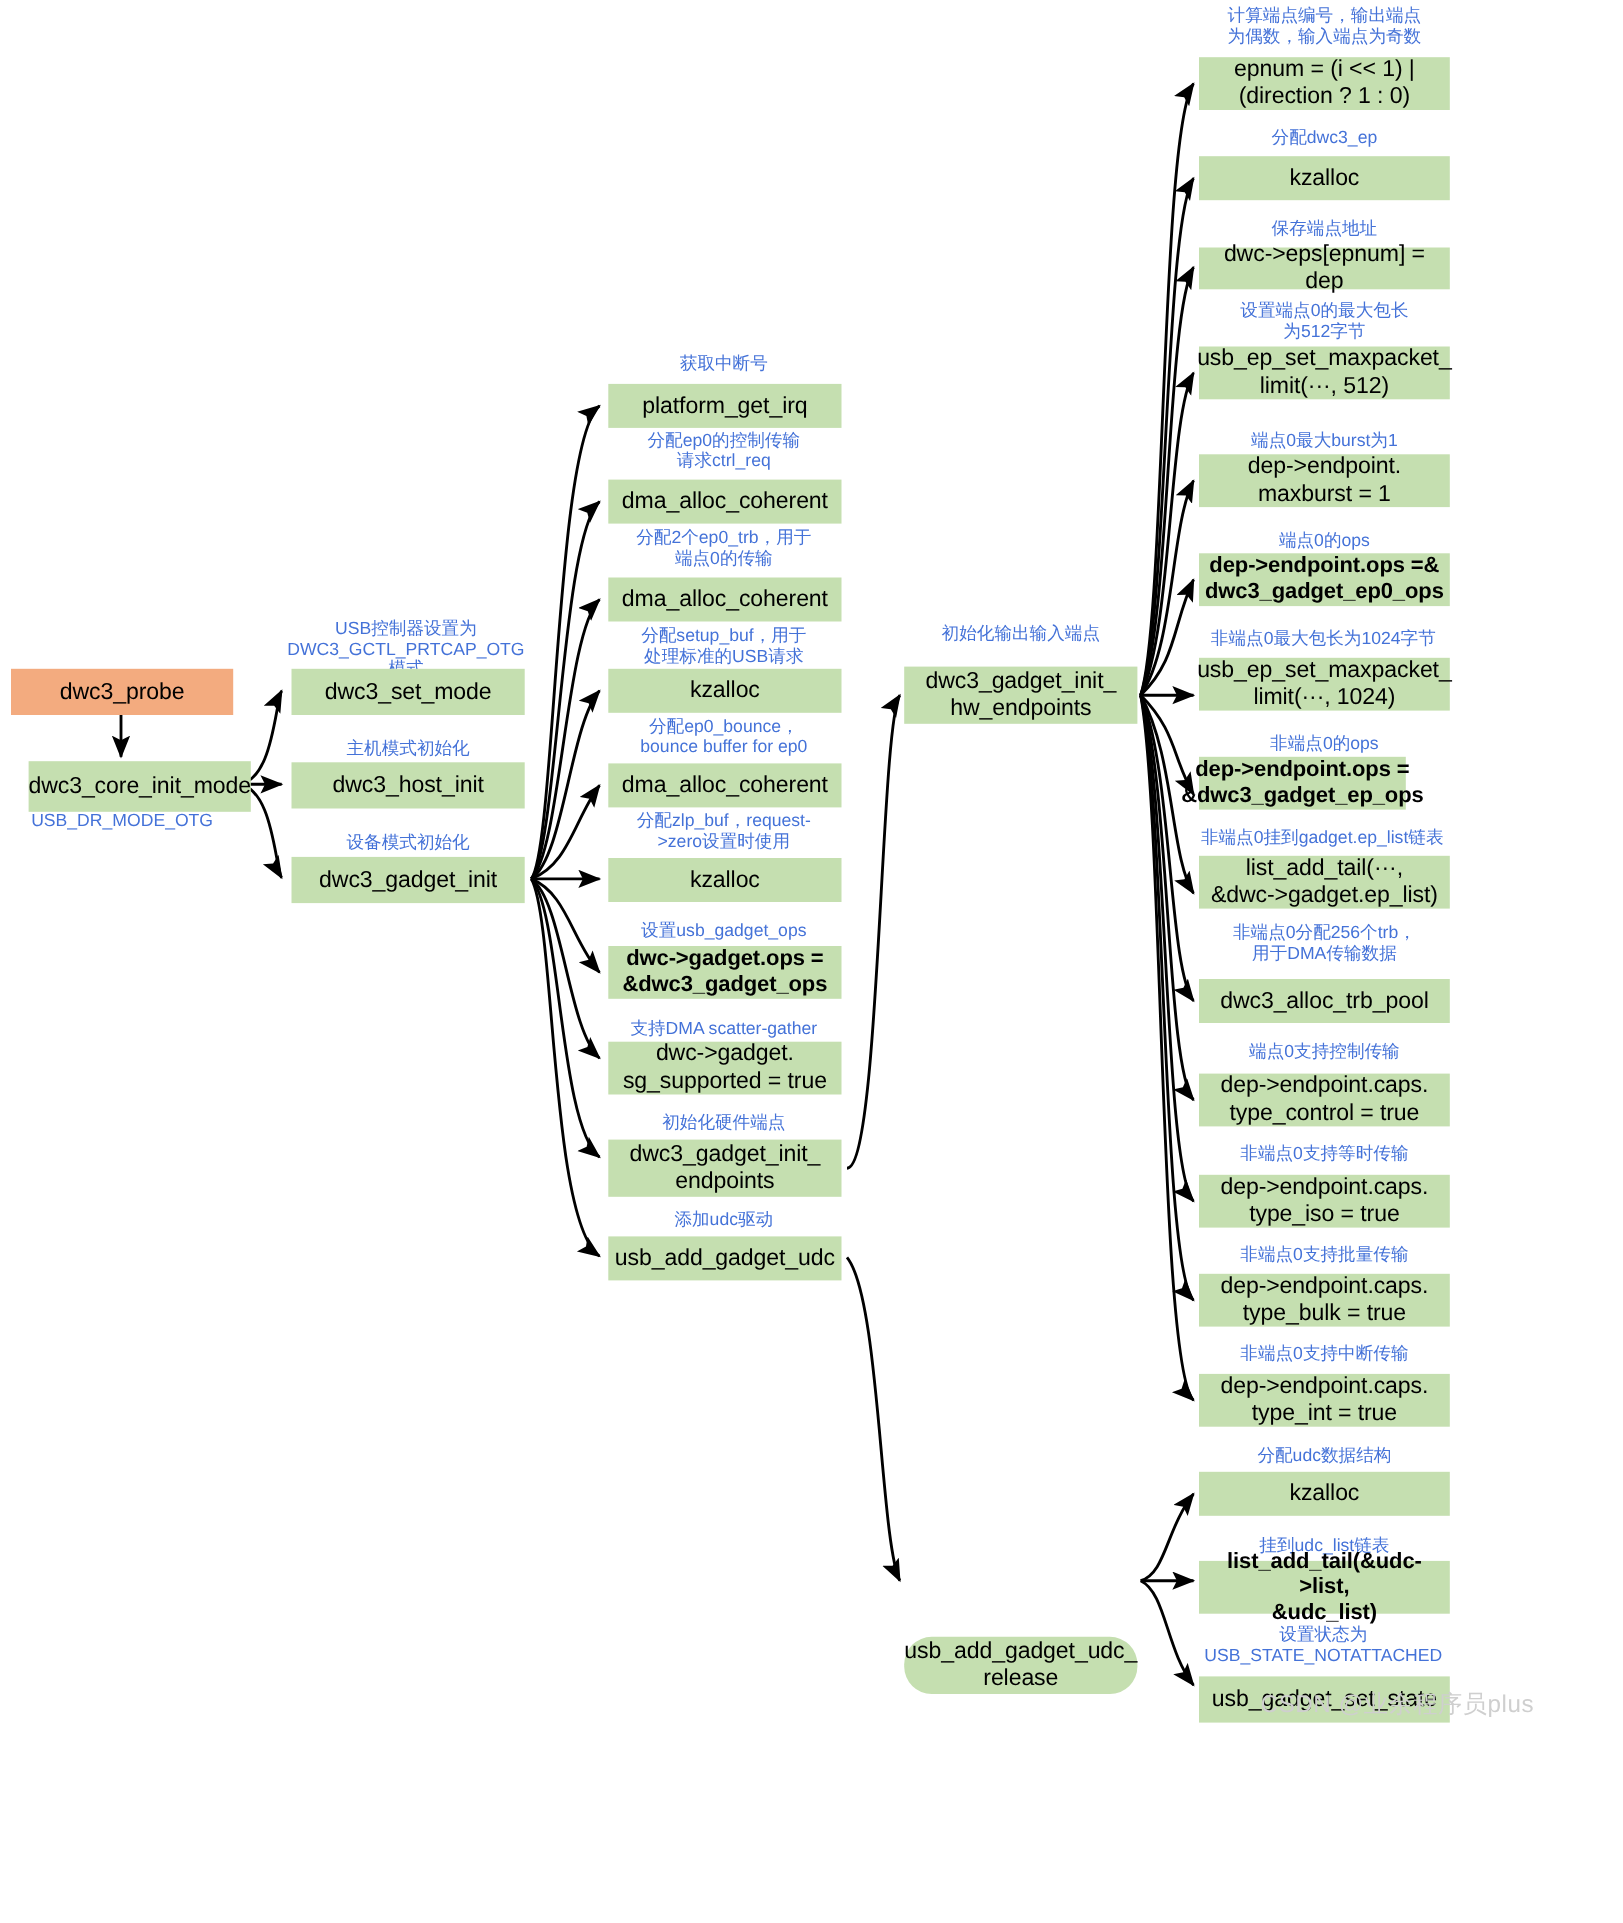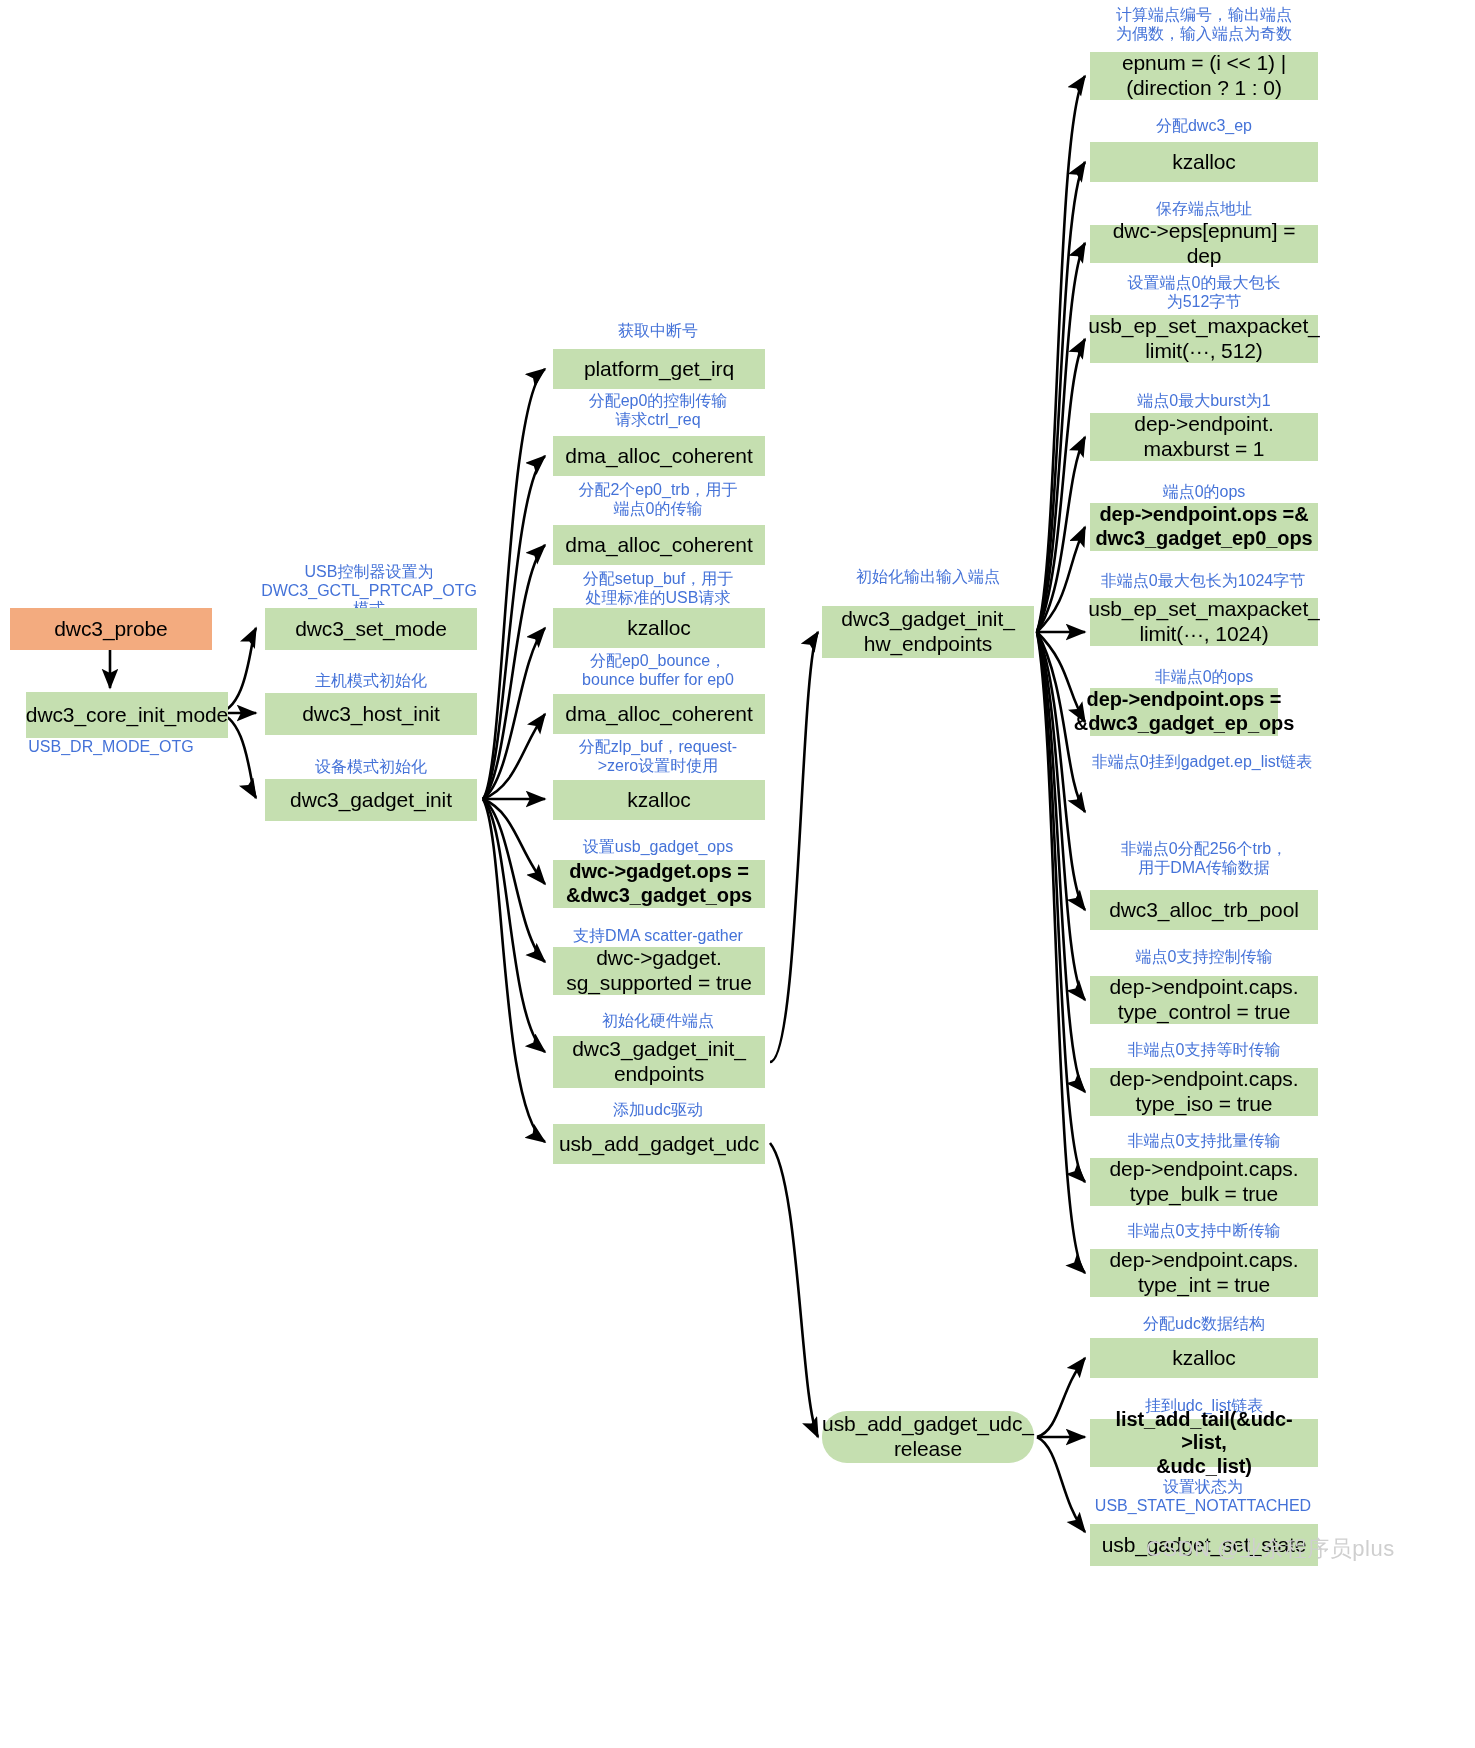--- a/index.html
+++ b/index.html
@@ -162,21 +162,21 @@
   <div class="node" style="left:553px;top:1036px;width:212px;height:52px;">dwc3_gadget_init_
 endpoints</div>
 
   <div class="caption" style="left:548px;top:1101px;width:220px;">添加udc驱动</div>
   <div class="node" style="left:553px;top:1124px;width:212px;height:40px;">usb_add_gadget_udc</div>
 
   <div class="caption" style="left:818px;top:568px;width:220px;">初始化输出输入端点</div>
   <div class="node" style="left:822px;top:606px;width:212px;height:52px;">dwc3_gadget_init_
 hw_endpoints</div>
 
-  <div class="node" style="left:822px;top:1411px;width:212px;height:52px;border-radius:25px;">usb_add_gadget_udc_
+  <div class="node" style="left:822px;top:1488px;width:212px;height:52px;border-radius:25px;">usb_add_gadget_udc_
 release</div>
 
   <div class="caption" style="left:1088px;top:6px;width:232px;">计算端点编号，输出端点
 为偶数，输入端点为奇数</div>
   <div class="node" style="left:1090px;top:52px;width:228px;height:48px;">epnum = (i &lt;&lt; 1) |
 (direction ? 1 : 0)</div>
 
   <div class="caption" style="left:1088px;top:117px;width:232px;text-align:center;">分配dwc3_ep</div>
   <div class="node" style="left:1090px;top:142px;width:228px;height:40px;">kzalloc</div>
 
@@ -198,20 +198,22 @@
 
   <div class="caption" style="left:1083px;top:572px;width:240px;">非端点0最大包长为1024字节</div>
   <div class="node" style="left:1090px;top:598px;width:228px;height:48px;">usb_ep_set_maxpacket_
 limit(···, 1024)</div>
 
   <div class="caption" style="left:1088px;top:668px;width:232px;">非端点0的ops</div>
   <div class="node bold" style="left:1090px;top:688px;width:188px;height:48px;">dep-&gt;endpoint.ops =
 &amp;dwc3_gadget_ep_ops</div>
 
   <div class="caption" style="left:1076px;top:753px;width:252px;">非端点0挂到gadget.ep_list链表</div>
+  <div class="node" style="left:1090px;top:778px;width:228px;height:48px;">list_add_tail(···,
+&amp;dwc-&gt;gadget.ep_list)</div>
 
   <div class="caption" style="left:1088px;top:840px;width:232px;">非端点0分配256个trb，
 用于DMA传输数据</div>
   <div class="node" style="left:1090px;top:890px;width:228px;height:40px;">dwc3_alloc_trb_pool</div>
 
   <div class="caption" style="left:1088px;top:948px;width:232px;">端点0支持控制传输</div>
   <div class="node" style="left:1090px;top:976px;width:228px;height:48px;">dep-&gt;endpoint.caps.
 type_control = true</div>
 
   <div class="caption" style="left:1088px;top:1041px;width:232px;">非端点0支持等时传输</div>

